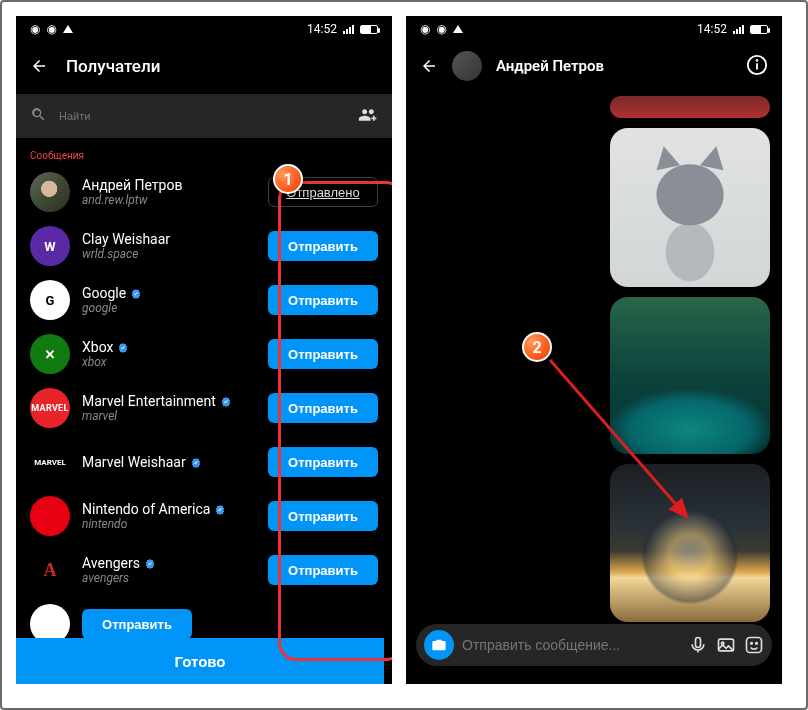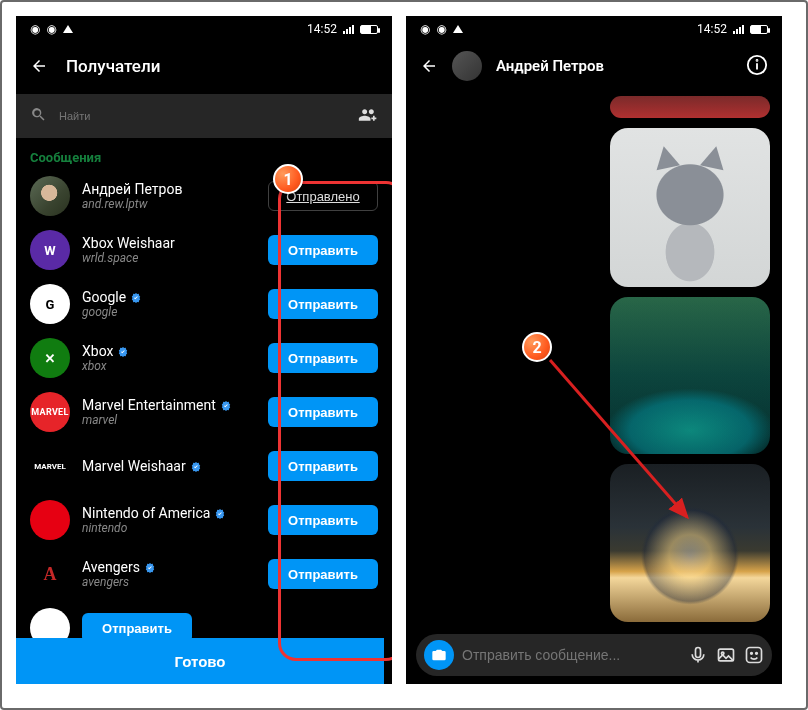--- a/index.html
+++ b/index.html
@@ -93,21 +93,21 @@
     background: transparent;
     border: none;
     color: #fff;
     font-size: 11px;
     outline: none;
   }
   .addgrp svg { width:20px; height:20px; fill:#ddd; }
   .mag svg { width:17px; height:17px; fill:#888; }
 
   .section-label {
-    font-size:13px; font-weight:700; padding: 8px 14px 4px; color:#15803d;
+    font-size:10px; font-weight:400; padding: 8px 14px 4px; color:#ef4444;
   }
 
   .list { }
   .row {
     height: 54px;
     display: flex;
     align-items: center;
     padding: 0 14px;
     gap: 12px;
   }
@@ -217,21 +217,21 @@
     background:
       radial-gradient(circle 70px at 50% 58%, rgba(255,255,255,.35) 0%, rgba(255,220,140,.5) 30%, rgba(30,40,60,.4) 65%, transparent 70%),
       linear-gradient(180deg, #1a1f23 0%, #2a3238 40%, #3a3a30 55%, #d7a34a 68%, #f4d79b 72%, #8a6b3a 100%);
   }
   .msg-img.sliver {
     background: linear-gradient(180deg,#7a2a2a,#b03030);
   }
 
   
   .composer {
-    position:absolute; bottom:8px; left:10px; right:10px;
+    position:absolute; bottom:18px; left:10px; right:10px;
     height:42px; background:#262626; border-radius:22px;
     display:flex; align-items:center; padding:0 8px; gap:8px;
   }
   .cam-btn {
     width:30px; height:30px; border-radius:50%; background:#0095f6;
     display:flex; align-items:center; justify-content:center;
   }
   .cam-btn svg { width:16px; height:16px; fill:#fff; }
   .composer input {
     flex:1; background:transparent; border:none; color:#fff; font-size:14px; outline:none;
@@ -312,21 +312,21 @@
               <span>Андрей Петров</span>
             </div>
             <div class="handle">and.rew.lptw</div>
           </div>
           <button class="send-btn sent">Отправлено</button>
         </div>
         <div class="row">
           <div class="avatar av-w">W</div>
           <div class="names">
             <div class="name-line">
-              <span>Xbox Weishaar</span>
+              <span>Clay Weishaar</span>
             </div>
             <div class="handle">wrld.space</div>
           </div>
           <button class="send-btn">Отправить</button>
         </div>
         <div class="row">
           <div class="avatar av-google">G</div>
           <div class="names">
             <div class="name-line">
               <span>Google</span>

